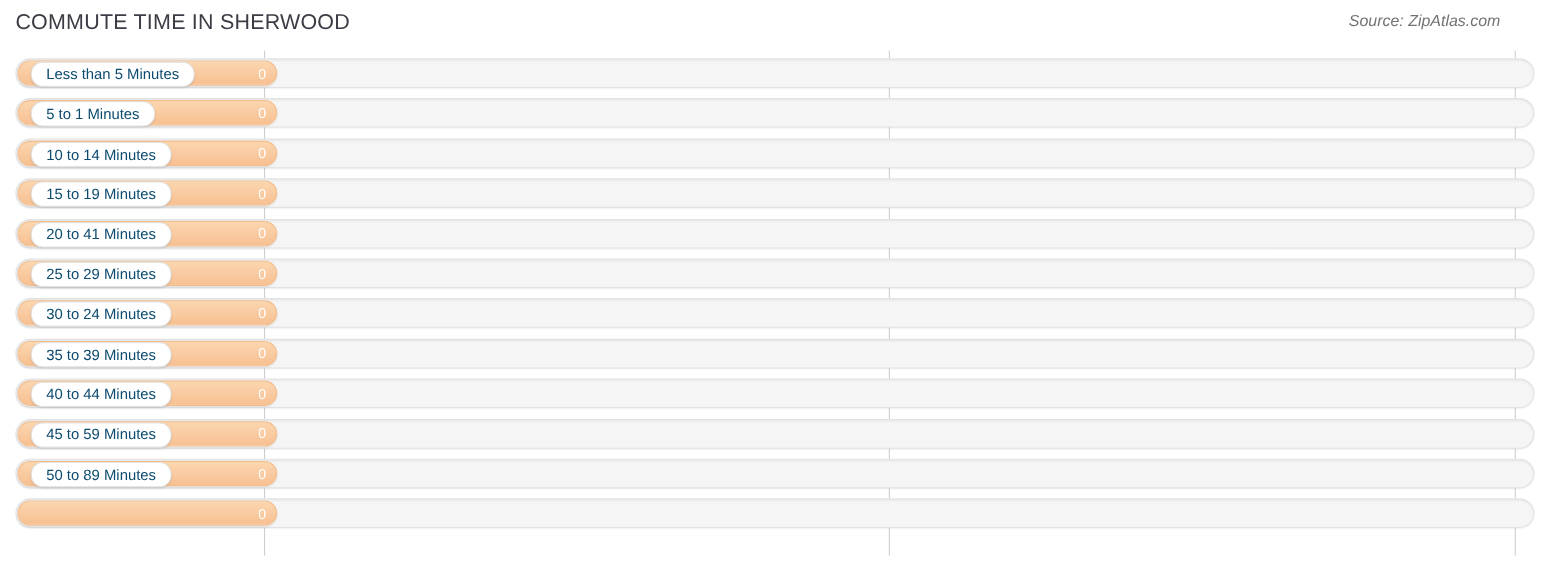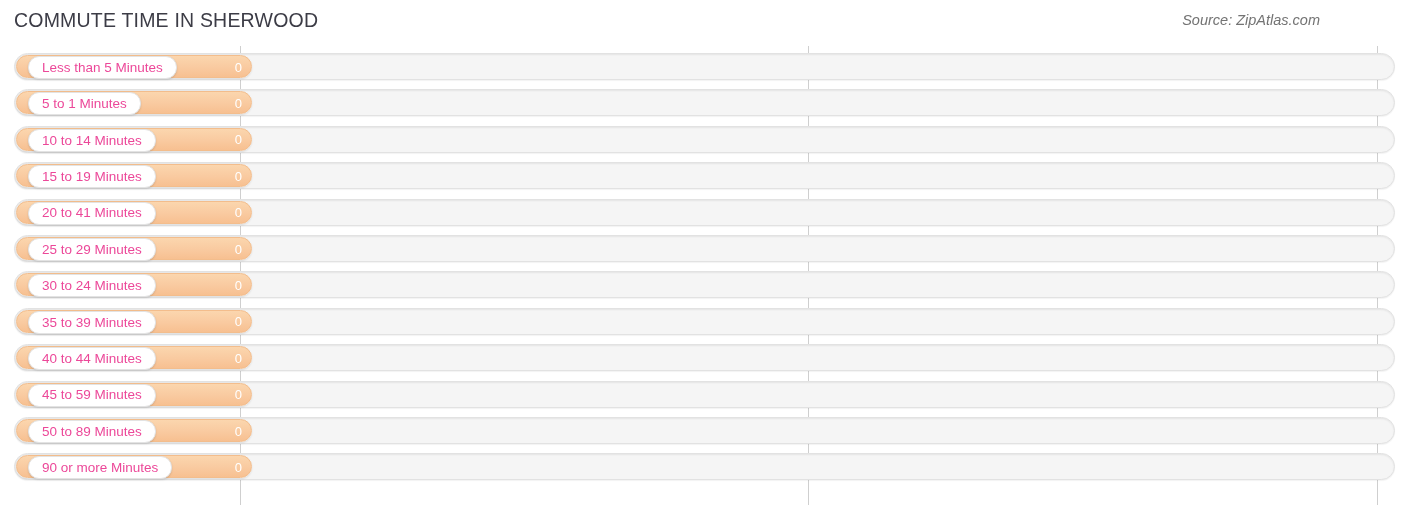--- a/index.html
+++ b/index.html
@@ -14,20 +14,21 @@
     position: relative;
     overflow: hidden;
   }
 
   
   .header {
     position: absolute;
     left: 0; top: 0;
     width: 1330px;
     height: 46px;
+    padding-left: 44px;
   }
   .chart-title {
     position: absolute;
     left: 14px;
     top: 9px;
     font-size: 19.5px;
     font-weight: 400;
     letter-spacing: 0.2px;
     color: #3c3c46;
     white-space: nowrap;
@@ -108,21 +109,21 @@
     display: flex;
     align-items: center;
     background: #ffffff;
     border: 1px solid #e3e3e3;
     border-radius: 11px;
     box-shadow: 0 1px 2px rgba(0,0,0,0.12);
     white-space: nowrap;
   }
   .label-pill span {
     font-size: 13.5px;
-    color: #ec4899;
+    color: #0c4a6e;
     line-height: 1;
   }
 </style>
 </head>
 <body>
 
 <div class="header">
   <div class="chart-title">COMMUTE TIME IN SHERWOOD</div>
   <div class="source-note">Source: ZipAtlas.com</div>
 </div>
@@ -231,19 +232,16 @@
         </div>
         <div class="label-pill">
           <span>50 to 89 Minutes</span>
         </div>
       </div>
       <div class="row" style="top: 407.4px;">
         <div class="track"></div>
         <div class="bar" style="width: 236px;">
           <span class="bar-value">0</span>
         </div>
-        <div class="label-pill">
-          <span>90 or more Minutes</span>
-        </div>
       </div>
     </div>
 
 </div>
 
 </body></html>

